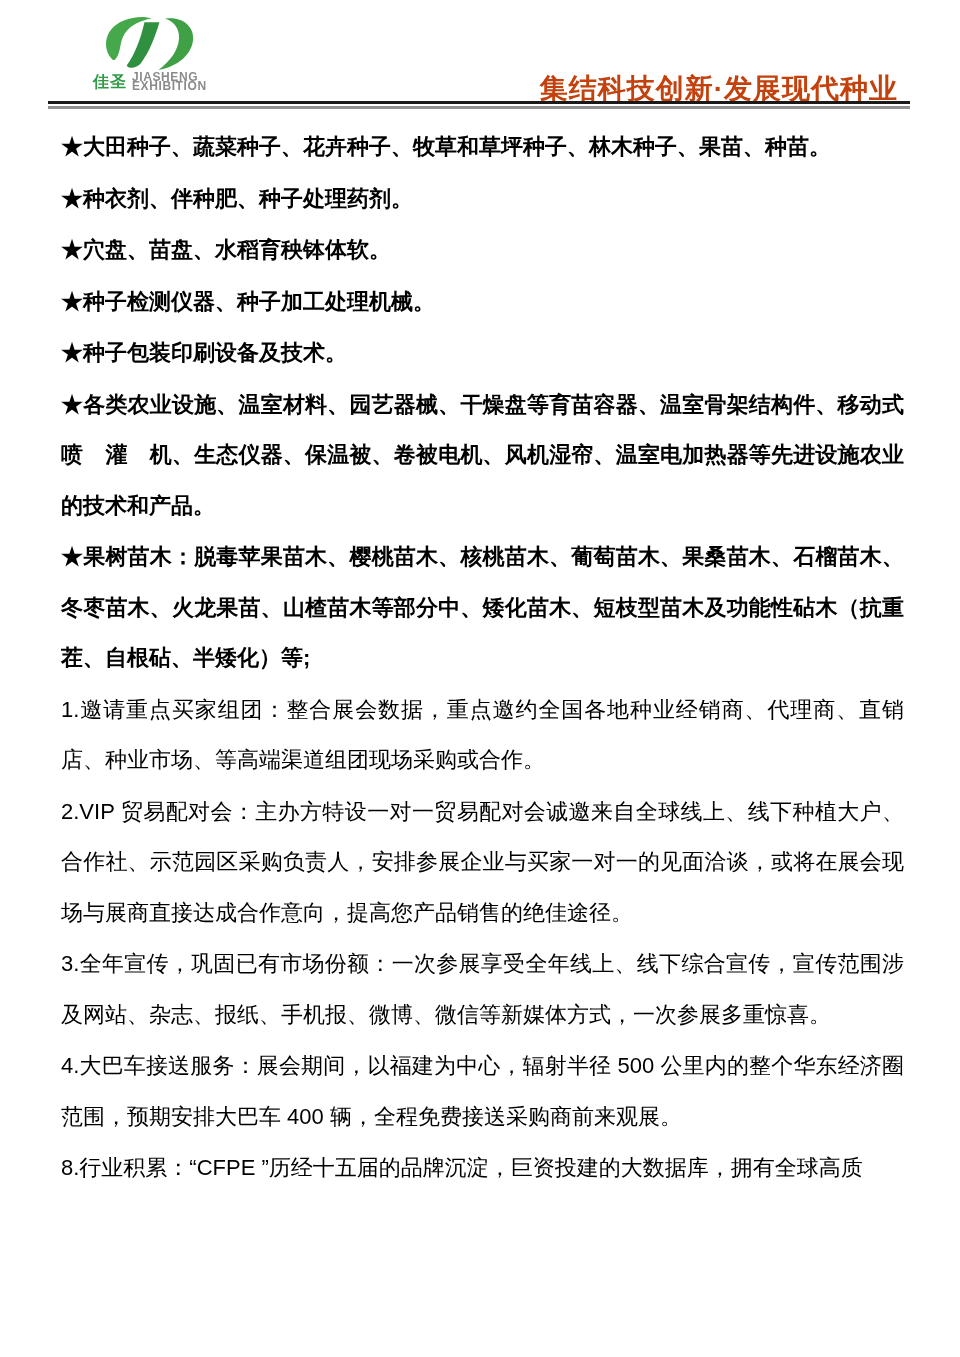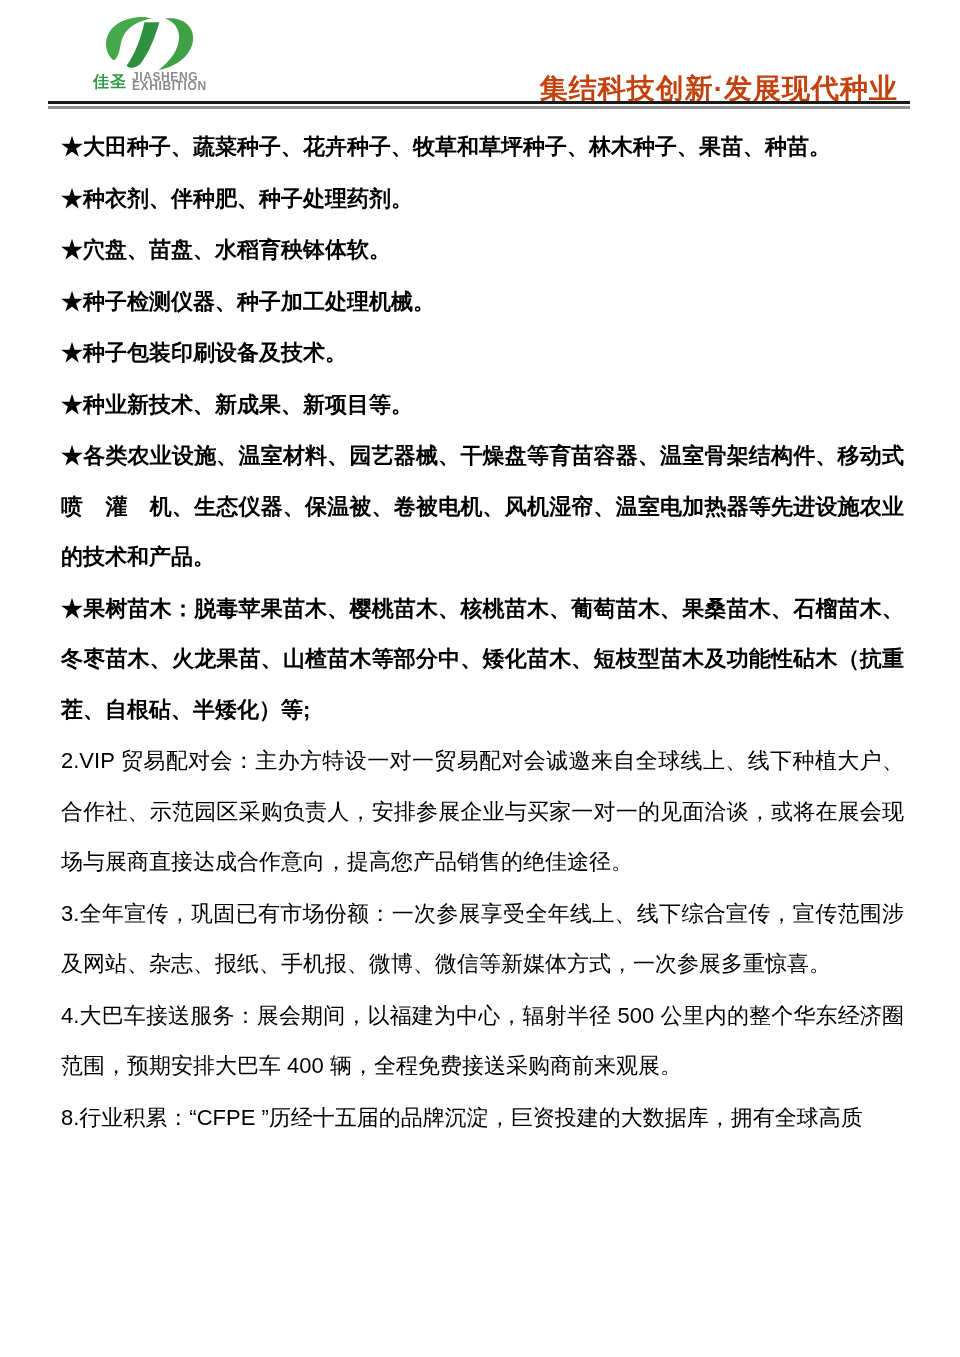--- a/index.html
+++ b/index.html
@@ -123,22 +123,22 @@
 <div class="slogan">集结科技创新·发展现代种业</div>
 
 <div class="header-rule"></div>
 
 <div class="content">
   <p class="bullet">★大田种子、蔬菜种子、花卉种子、牧草和草坪种子、林木种子、果苗、种苗。</p>
   <p class="bullet">★种衣剂、伴种肥、种子处理药剂。</p>
   <p class="bullet">★穴盘、苗盘、水稻育秧钵体软。</p>
   <p class="bullet">★种子检测仪器、种子加工处理机械。</p>
   <p class="bullet">★种子包装印刷设备及技术。</p>
-  <p class="bullet">★种业新技术、新成果、新项目等。</p>
   <p class="bullet">★各类农业设施、温室材料、园艺器械、干燥盘等育苗容器、温室骨架结构件、移动式喷　灌　机、生态仪器、保温被、卷被电机、风机湿帘、温室电加热器等先进设施农业的技术和产品。</p>
   <p class="bullet">★果树苗木：脱毒苹果苗木、樱桃苗木、核桃苗木、葡萄苗木、果桑苗木、石榴苗木、冬枣苗木、火龙果苗、山楂苗木等部分中、矮化苗木、短枝型苗木及功能性砧木（抗重茬、自根砧、半矮化）等;</p>
 
 
+  <p class="para">1.邀请重点买家组团：整合展会数据，重点邀约全国各地种业经销商、代理商、直销店、种业市场、等高端渠道组团现场采购或合作。</p>
   <p class="para">2.VIP 贸易配对会：主办方特设一对一贸易配对会诚邀来自全球线上、线下种植大户、合作社、示范园区采购负责人，安排参展企业与买家一对一的见面洽谈，或将在展会现场与展商直接达成合作意向，提高您产品销售的绝佳途径。</p>
   <p class="para">3.全年宣传，巩固已有市场份额：一次参展享受全年线上、线下综合宣传，宣传范围涉及网站、杂志、报纸、手机报、微博、微信等新媒体方式，一次参展多重惊喜。</p>
   <p class="para">4.大巴车接送服务：展会期间，以福建为中心，辐射半径 500 公里内的整个华东经济圈范围，预期安排大巴车 400 辆，全程免费接送采购商前来观展。</p>
   <p class="para">8.行业积累：“CFPE ”历经十五届的品牌沉淀，巨资投建的大数据库，拥有全球高质</p>
 </div>
 
 </body></html>

